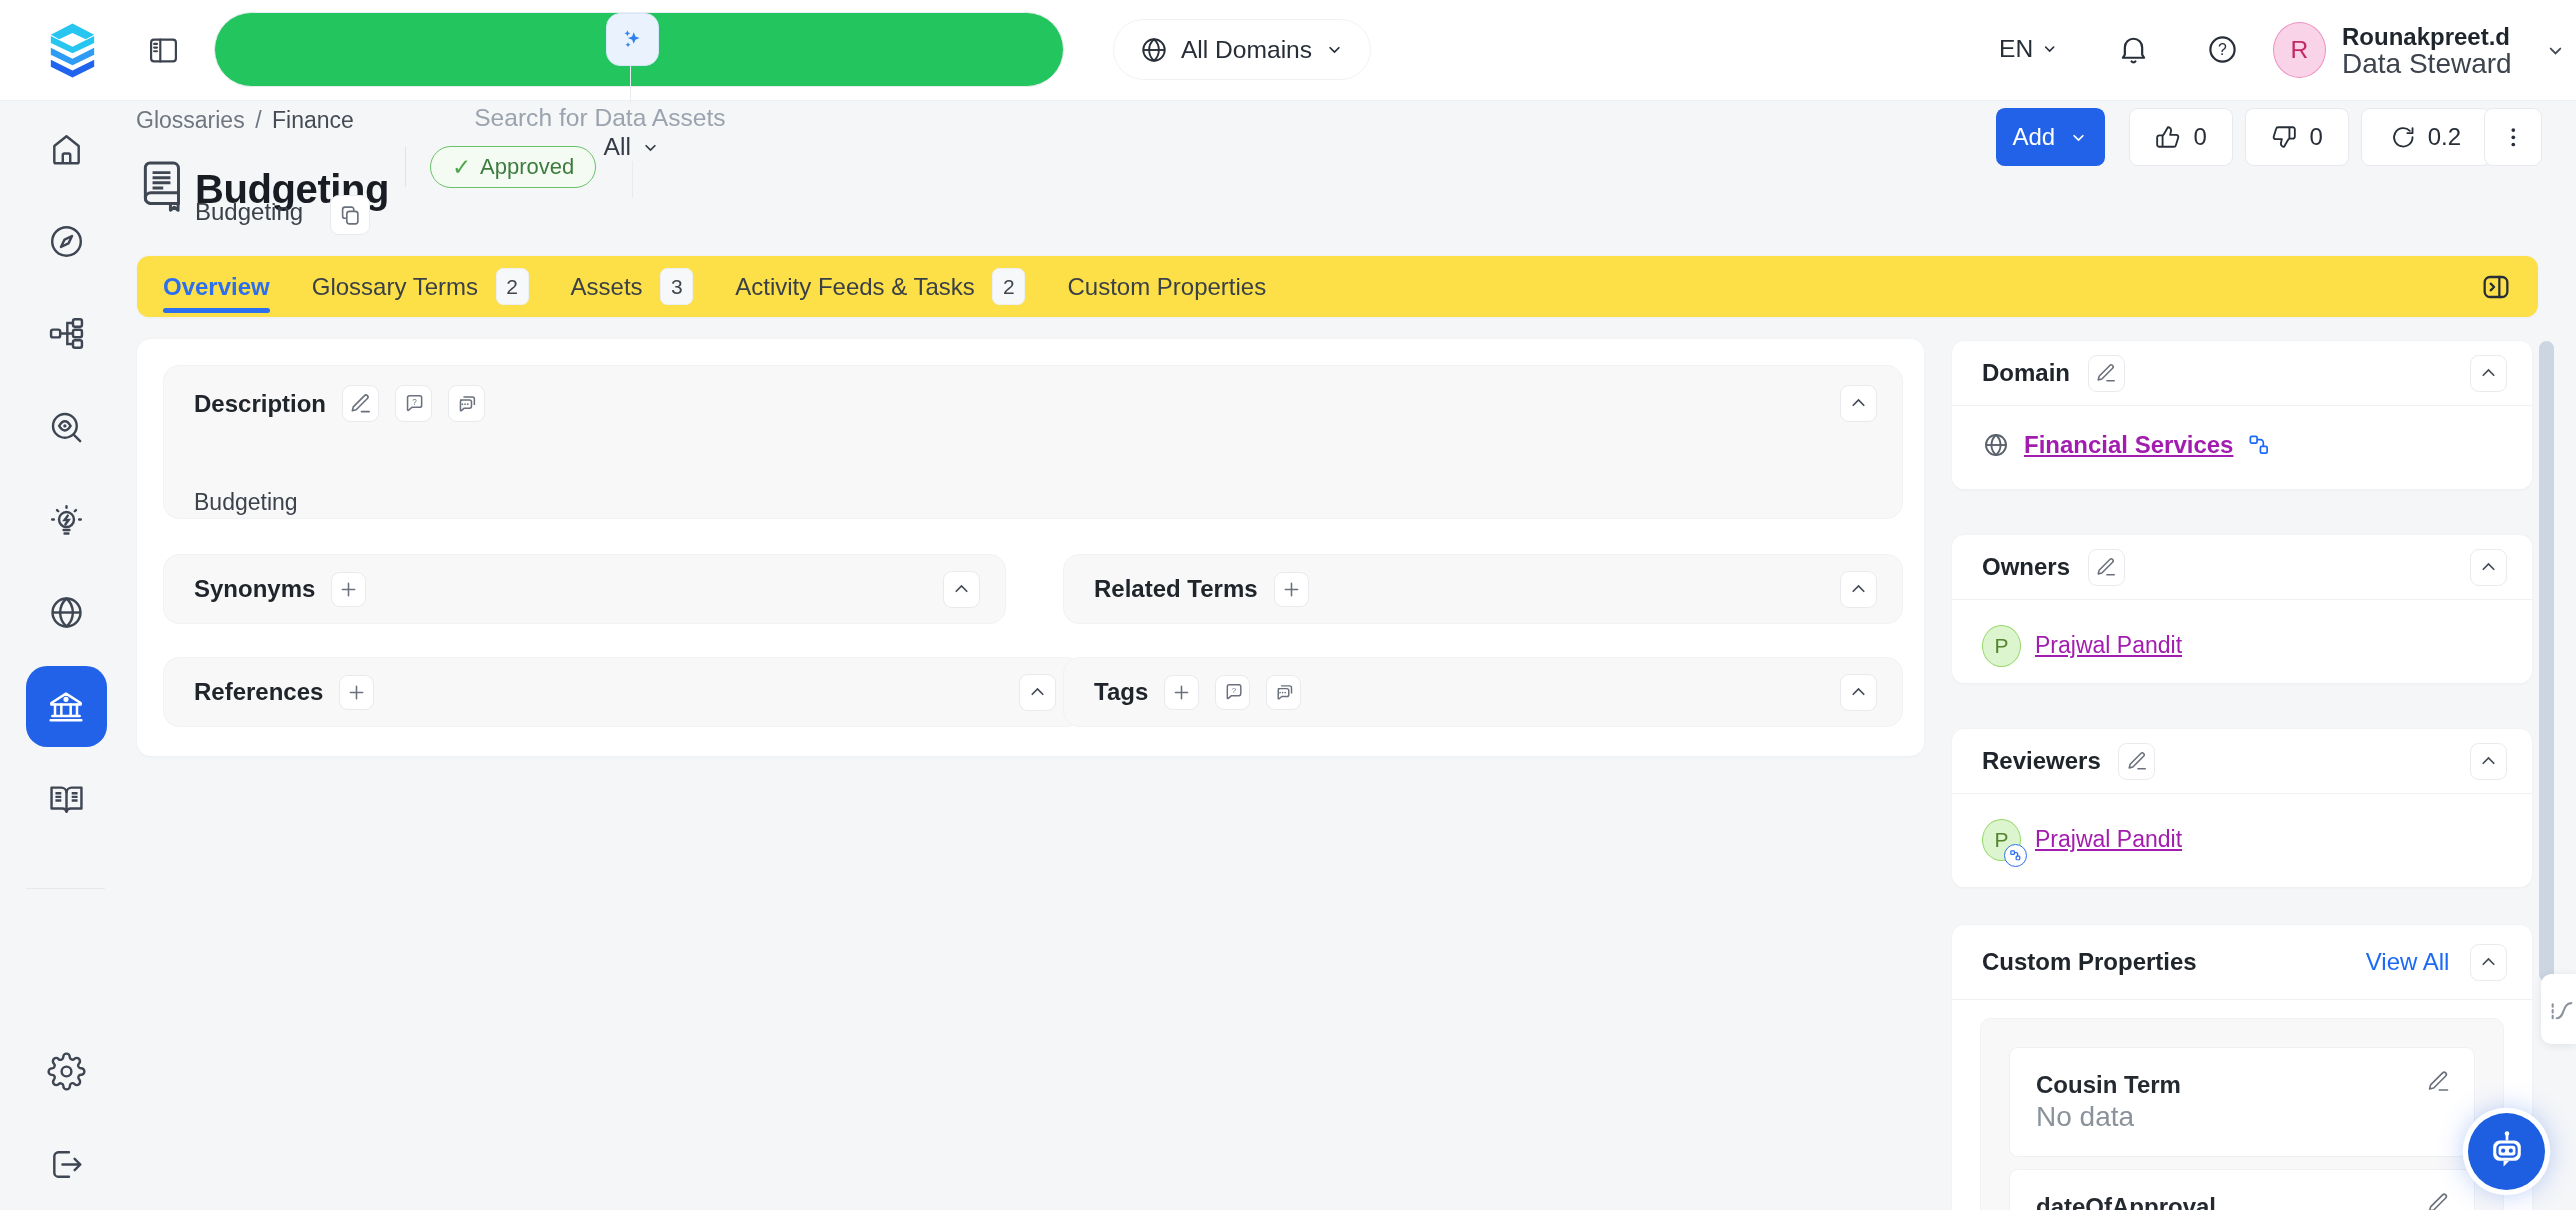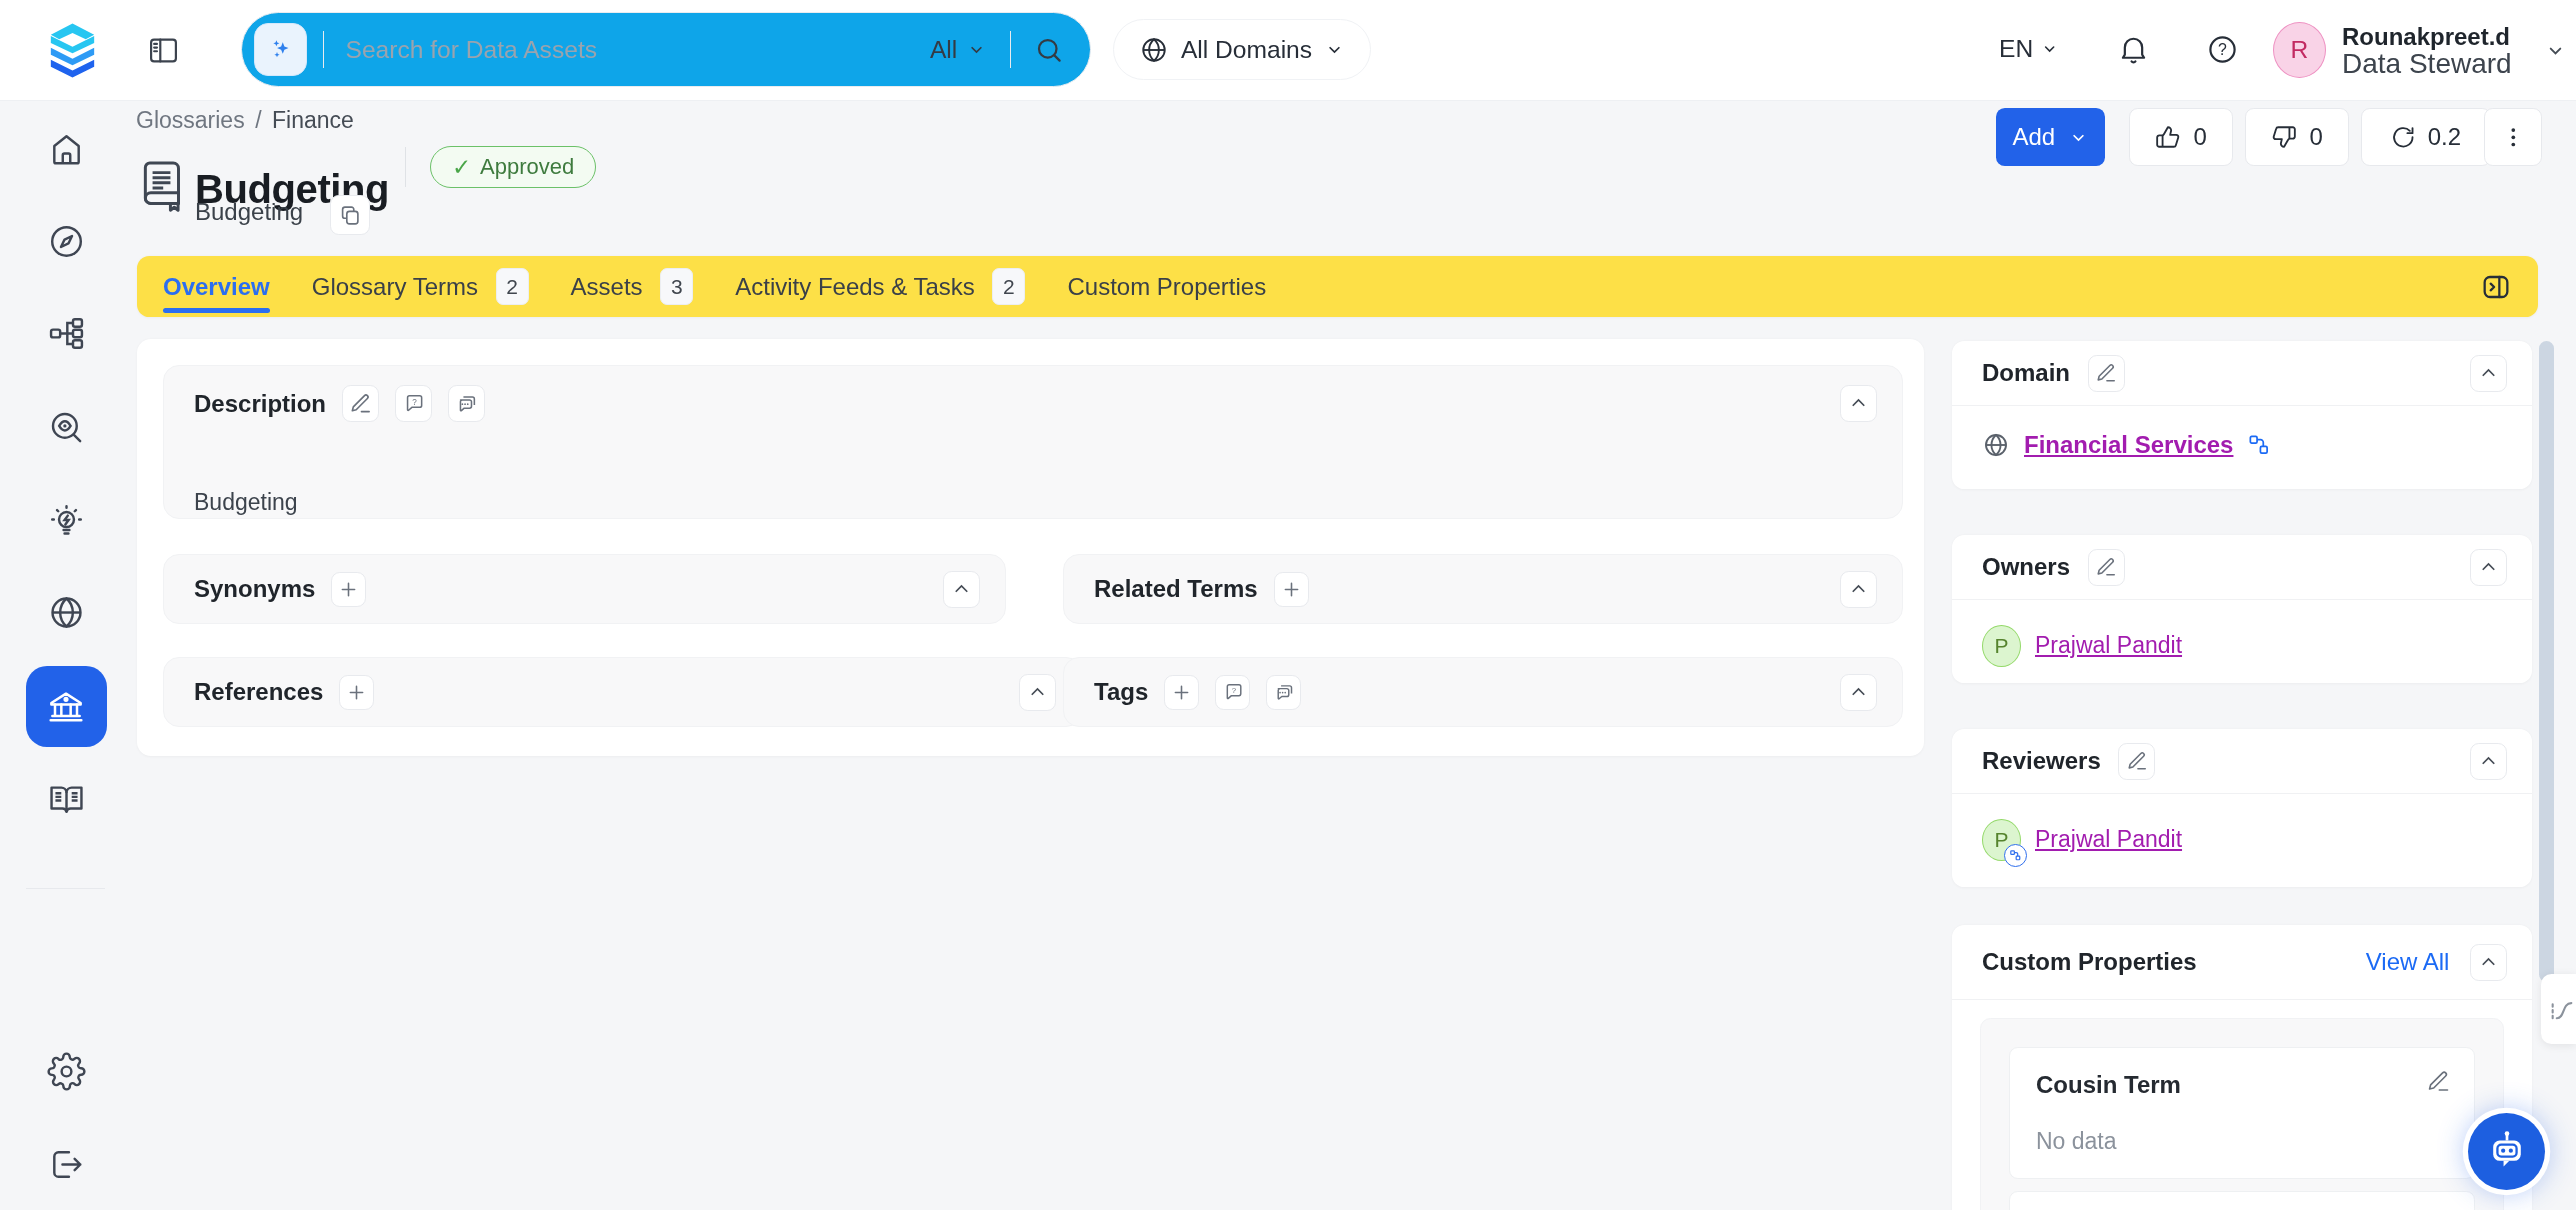--- a/index.html
+++ b/index.html
@@ -5,22 +5,22 @@
   html,body{margin:0;padding:0;background:#f5f6f8;}
   *{box-sizing:border-box;}
   .app{position:relative;width:2576px;height:1210px;overflow:hidden;
        font-family:"Liberation Sans",sans-serif;color:#20252b;background:#f5f6f8;}
   svg{display:block;}
 
   
   .topbar{position:absolute;left:0;top:0;width:2576px;height:101px;background:#fff;border-bottom:0.9px solid #eef0f3;}
   .logo{position:absolute;left:39px;top:17.6px;}
   .panel-toggle{position:absolute;left:146px;top:33px;color:#3c434e;cursor:pointer;}
-  .searchbar{position:absolute;left:241px;top:12.3px;width:850px;height:75px;background:#0ea5e9;
-             border:0.9px solid #e9ecf0;border-radius:39px;display:flex;align-items:center;padding:0 26px 0 12.3px;}
+  .searchbar{position:absolute;left:214px;top:12.3px;width:850px;height:75px;background:#22c55e;
+             border:0.9px solid #e9ecf0;border-radius:39px;display:flex;align-items:center;padding:0 26px 0 12.3px;flex-direction:column;}
   .ai-badge{width:53px;height:53px;border-radius:14px;background:#eaf3fd;border:0.9px solid #d4e8fb;
             display:flex;align-items:center;justify-content:center;flex:0 0 auto;}
   .search-divider{width:0.9px;height:37px;background:#e8ebef;margin:0 19.3px 0 16px;flex:0 0 auto;}
   .search-input{flex:1;border:none;outline:none;background:transparent;font-family:"Liberation Sans",sans-serif;
                 font-size:24.6px;color:#343b44;}
   .search-input::placeholder{color:#9aa3ae;}
   .search-scope{display:flex;align-items:center;gap:8.8px;color:#343b44;font-size:24.6px;flex:0 0 auto;cursor:pointer;}
   .domain-filter{position:absolute;left:1113px;top:19.3px;height:61px;background:#fff;border:0.9px solid #f0f2f5;
                  border-radius:31px;display:flex;align-items:center;gap:12.3px;padding:0 24.6px;font-size:24.6px;color:#272e38;cursor:pointer;}
   .lang-switch{position:absolute;left:1999px;top:35px;display:flex;align-items:center;gap:7px;font-size:24.6px;color:#272e38;cursor:pointer;}
@@ -95,21 +95,21 @@
   .link-blue{color:#a21caf;font-size:24px;cursor:pointer;text-decoration:underline;}
   .owner-row{display:flex;align-items:center;gap:14px;}
   .avatar-p{position:relative;width:39px;height:42px;border-radius:50%;background:#dcf5cf;border:1.8px solid #94d96a;
             display:flex;align-items:center;justify-content:center;font-size:21px;color:#56842e;flex:0 0 auto;}
   .avatar-badge{position:absolute;right:-7px;bottom:-7px;width:23px;height:23px;border-radius:50%;background:#fff;
                 border:1.3px solid #2f6fed;display:flex;align-items:center;justify-content:center;color:#2f6fed;}
   .viewall{margin-left:auto;margin-right:58px;font-size:24px;color:#1b6af5;cursor:pointer;}
   .cp-panel{margin:0 0 0 0;background:#f8f8f9;border:0.9px solid #f1f2f4;border-radius:10.5px;padding:28px;}
   .cp-card{background:#fff;border:0.9px solid #eef0f2;border-radius:8.8px;padding:23px 26px;position:relative;}
   .cp-name{font-size:24px;font-weight:700;color:#252a31;}
-  .cp-nodata{margin-top:29px;font-size:23px;color:#8b929c;}
+  .cp-nodata{margin-top:2px;font-size:28px;color:#8b929c;}
   .cp-edit{position:absolute;right:23px;top:21px;color:#6a717c;cursor:pointer;}
 
   
   .scrollbar{position:absolute;left:2539px;top:341px;width:15px;height:641px;border-radius:8px;background:#ccd6e2;cursor:pointer;}
   .side-handle{position:absolute;right:0;top:974px;width:35px;height:70px;background:#fff;border-radius:10.5px 0 0 10.5px;
                box-shadow:0 1.8px 8.8px rgba(0,0,0,.08);display:flex;align-items:center;padding-left:7px;color:#8b929c;cursor:pointer;}
   .robot-fab{position:absolute;left:2468px;top:1113px;width:77px;height:77px;border-radius:50%;background:#1d5fe0;
              box-shadow:0 0 0 5.3px #fff,0 0 30px rgba(34,98,233,.45);display:flex;align-items:center;justify-content:center;cursor:pointer;}
 </style>
 </head>

